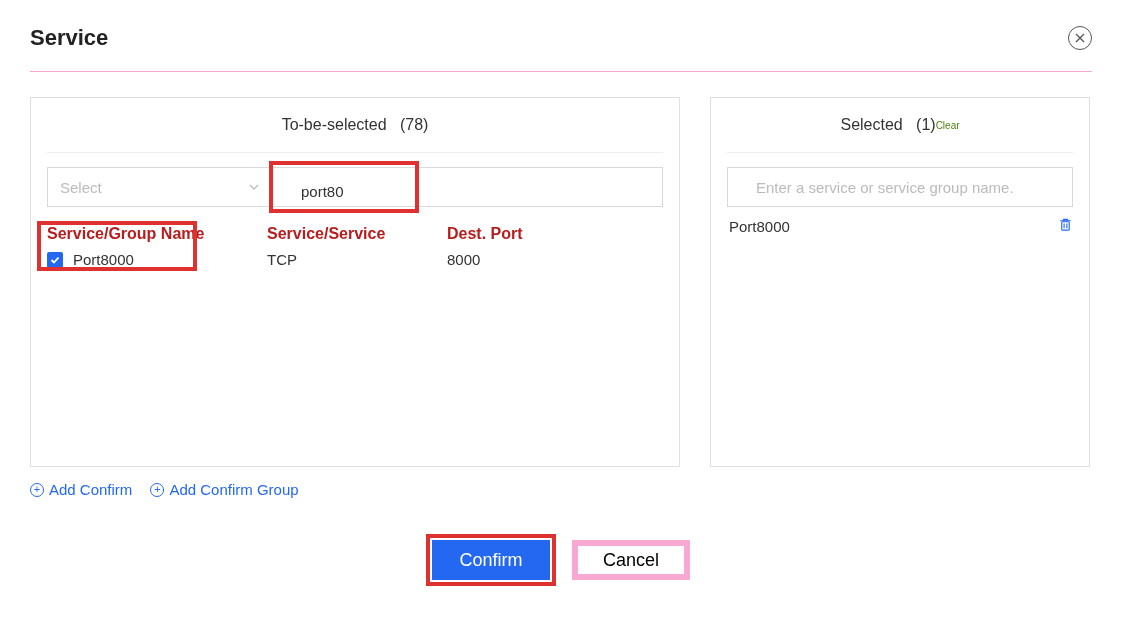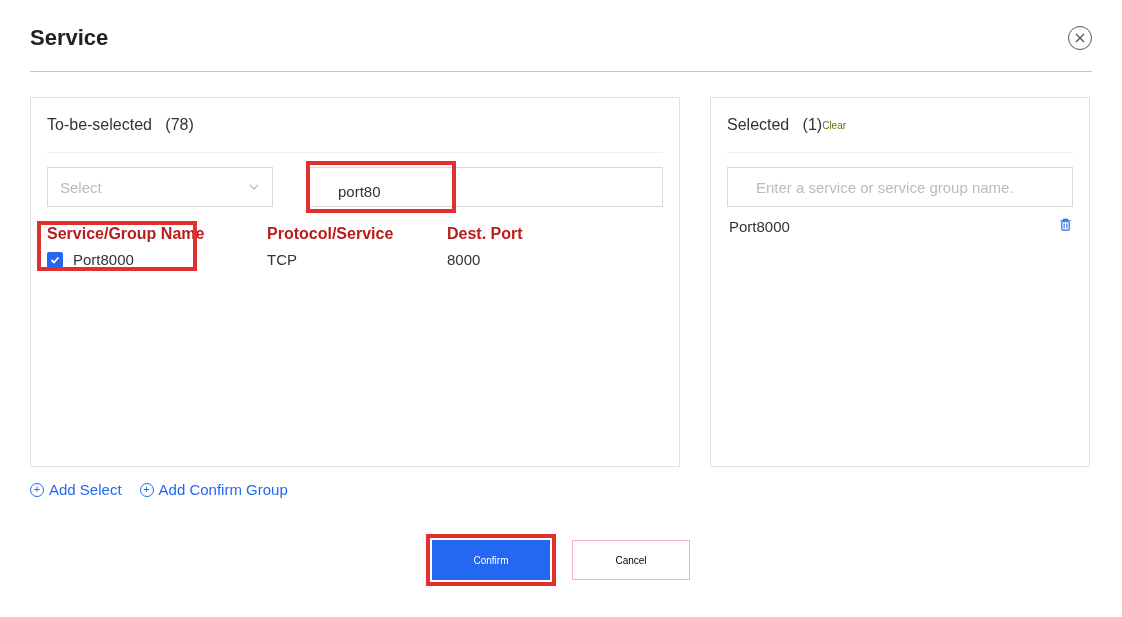--- a/index.html
+++ b/index.html
@@ -49,37 +49,36 @@
       height: 370px;
       padding: 18px 16px 10px 16px;
     }
     .right-panel {
       width: 380px;
       height: 370px;
       padding: 18px 16px 10px 16px;
     }
     .panel-header {
       display: flex;
-      justify-content: flex-start;
+      justify-content: center;
       align-items: center;
       padding-bottom: 18px;
       border-bottom: 1px solid #eee;
       font-size: 16px;
       color: #333;
     }
     .clear-link {
       color: #4d7c0f;
       cursor: pointer;
       font-size: 10px;
     }
     .filter-row {
       display: flex;
       margin-top: 14px;
       margin-bottom: 10px;
-      gap: 37px;
     }
     .select-box {
       width: 226px;
       height: 40px;
       border: 1px solid #d9d9d9;
       display: flex;
       align-items: center;
       justify-content: space-between;
       padding: 0 12px;
       color: #bbb;
@@ -201,22 +200,22 @@
     .footer {
       display: flex;
       justify-content: center;
       gap: 22px;
       margin-top: 42px;
       position: relative;
     }
     .btn {
       min-width: 118px;
       height: 40px;
-      font-size: 10px;
-      border: 1px solid #f9a8d4;
+      font-size: 18px;
+      border: 6px solid #f9a8d4;
       background: #fff;
       cursor: pointer;
       display: inline-flex;
       align-items: center;
       justify-content: center;
     }
     .btn-primary {
       background: #2468f2;
       color: #fff;
       border-color: #2468f2;
@@ -267,21 +266,21 @@
         </span>
       </div>
       <div class="search-wrap">
         <input class="search-box" value="port80" style="">
         <div class="search-hl"></div>
       </div>
     </div>
 
     <div class="table-head">
       <div class="col-name">Service/Group Name</div>
-      <div class="col-proto">Protocol/Service</div>
+      <div class="col-proto">Service/Service</div>
       <div class="col-port">Dest. Port</div>
     </div>
 
     <div class="table-row">
       <div class="col-name" style="display:flex;align-items:center;">
         <span class="checkbox">
           <svg viewBox="0 0 10 10">
               <polyline points="1.5,5 4,7.5 8.5,2.5" fill="none" stroke="#fff" stroke-width="1.8"></polyline>
             </svg>
         </span>
@@ -314,21 +313,21 @@
           <path d="M6 4 V2.5 H10 V4"></path>
         </svg>
       </span>
     </div>
   </div>
 </div>
 
 <div class="add-links">
   <span class="add-link">
     <span class="plus-circle">+</span>
-    <span>Add Select</span>
+    <span>Add Confirm</span>
   </span>
   <span class="add-link">
     <span class="plus-circle">+</span>
     <span>Add Confirm Group</span>
   </span>
 </div>
 
 <div class="footer">
   <div class="confirm-wrap">
     <button class="btn btn-primary">Confirm</button>

